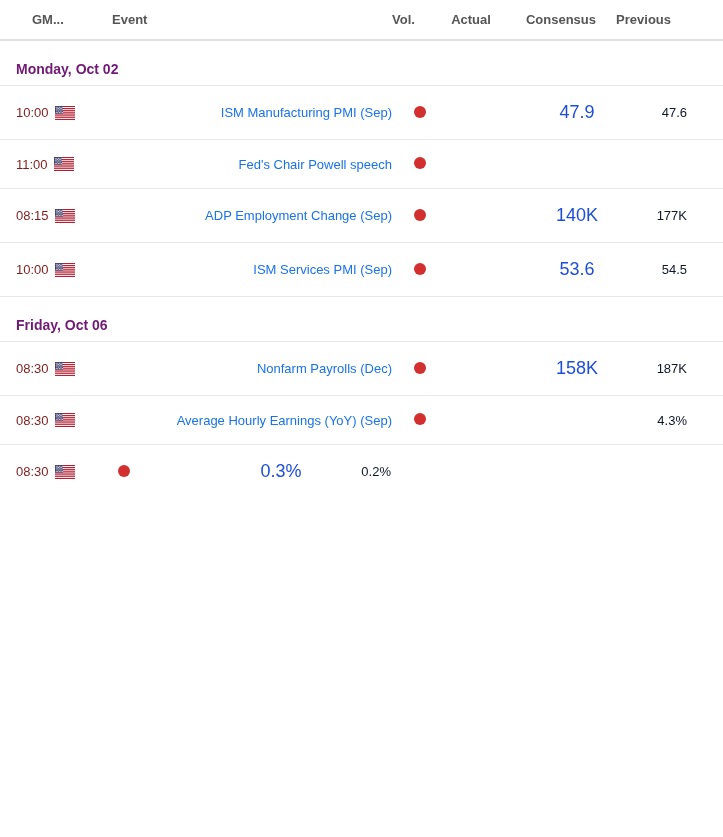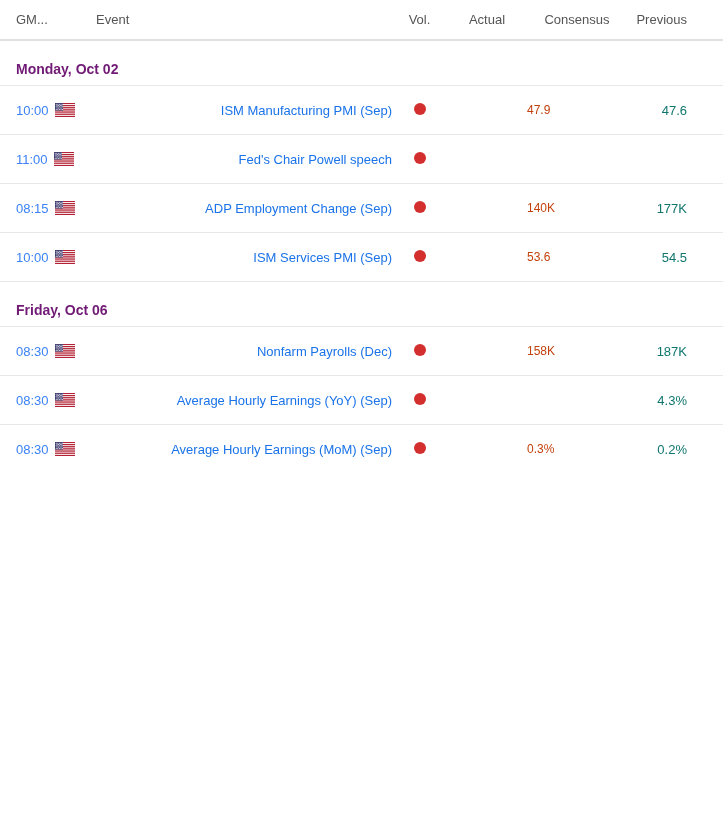--- a/index.html
+++ b/index.html
@@ -12,25 +12,25 @@
     }
 
     .table-container {
       width: 100%;
       overflow: hidden;
     }
 
     .header-row {
       display: flex;
       align-items: center;
-      padding: 12px 16px;
+      padding: 12px 32px;
       border-bottom: 2px solid #e0e0e0;
       color: #555;
       font-size: 13px;
-      font-weight: 400;
+      font-weight: 700;
     }
 
     .col-gmt { width: 80px; flex-shrink: 0; }
     .col-event { flex: 1; }
     .col-vol { width: 55px; text-align: center; flex-shrink: 0; }
     .col-actual { width: 80px; text-align: center; flex-shrink: 0; }
     .col-consensus { width: 100px; text-align: center; flex-shrink: 0; }
     .col-previous { width: 80px; text-align: right; flex-shrink: 0; padding-right: 20px; }
 
     .day-section {
@@ -51,21 +51,21 @@
       border-bottom: 1px solid #e8e8e8;
     }
 
     .event-row:last-child {
       border-bottom: none;
     }
 
     .time-cell {
       width: 80px;
       flex-shrink: 0;
-      color: #3b82f6;
+      color: #7f1d1d;
       font-size: 13px;
       display: flex;
       align-items: center;
       gap: 6px;
     }
 
     .event-name {
       flex: 1;
       color: #1a73e8;
       font-size: 13px;
@@ -89,31 +89,31 @@
     .actual-cell {
       width: 80px;
       text-align: center;
       flex-shrink: 0;
       color: #333;
       font-size: 13px;
     }
 
     .consensus-cell {
       width: 100px;
-      text-align: left;
+      text-align: center;
       flex-shrink: 0;
-      color: #c2410c;
-      font-size: 12px;
+      color: #1d4ed8;
+      font-size: 18px;
     }
 
     .previous-cell {
       width: 80px;
       text-align: right;
       flex-shrink: 0;
-      color: #0f766e;
+      color: #0f172a;
       font-size: 13px;
       padding-right: 20px;
     }
 
     
     .us-flag {
       width: 20px;
       height: 14px;
     }
   </style>
@@ -489,21 +489,20 @@
       <circle cx="3.6" cy="5.1" r="0.5" fill="white"></circle>
       <circle cx="5.2" cy="5.1" r="0.5" fill="white"></circle>
       <circle cx="6.8" cy="5.1" r="0.5" fill="white"></circle>
       <circle cx="1.2" cy="6.4" r="0.5" fill="white"></circle>
       <circle cx="2.8" cy="6.4" r="0.5" fill="white"></circle>
       <circle cx="4.4" cy="6.4" r="0.5" fill="white"></circle>
       <circle cx="6.0" cy="6.4" r="0.5" fill="white"></circle>
       <circle cx="7.6" cy="6.4" r="0.5" fill="white"></circle>
     </svg>
         </div>
-        <div class="event-name">Average Hourly Earnings (MoM) (Sep)</div>
         <div class="vol-cell"><span class="vol-dot"></span></div>
         <div class="actual-cell"></div>
         <div class="consensus-cell">0.3%</div>
         <div class="previous-cell">0.2%</div>
       </div>
     </div>
 
 </div>
 
 </body></html>

